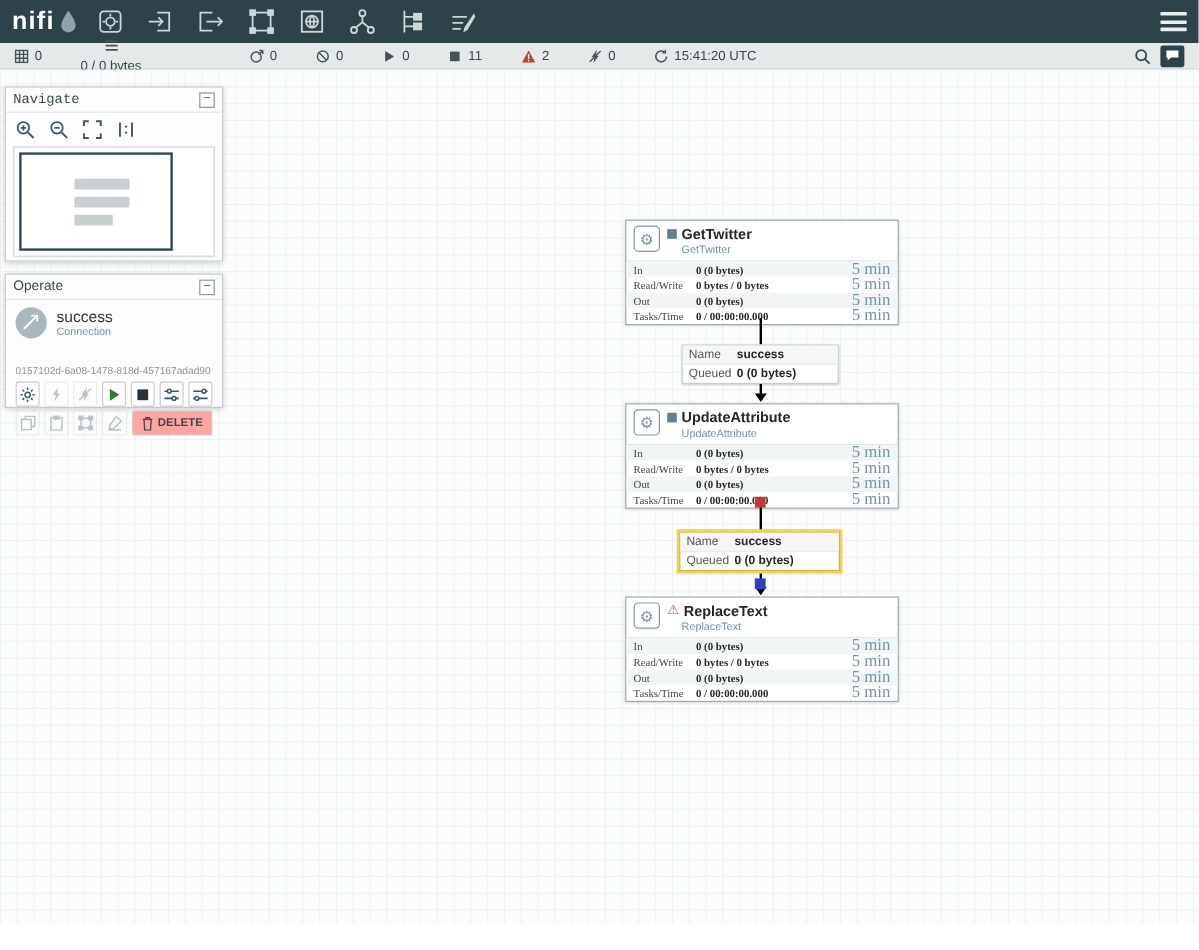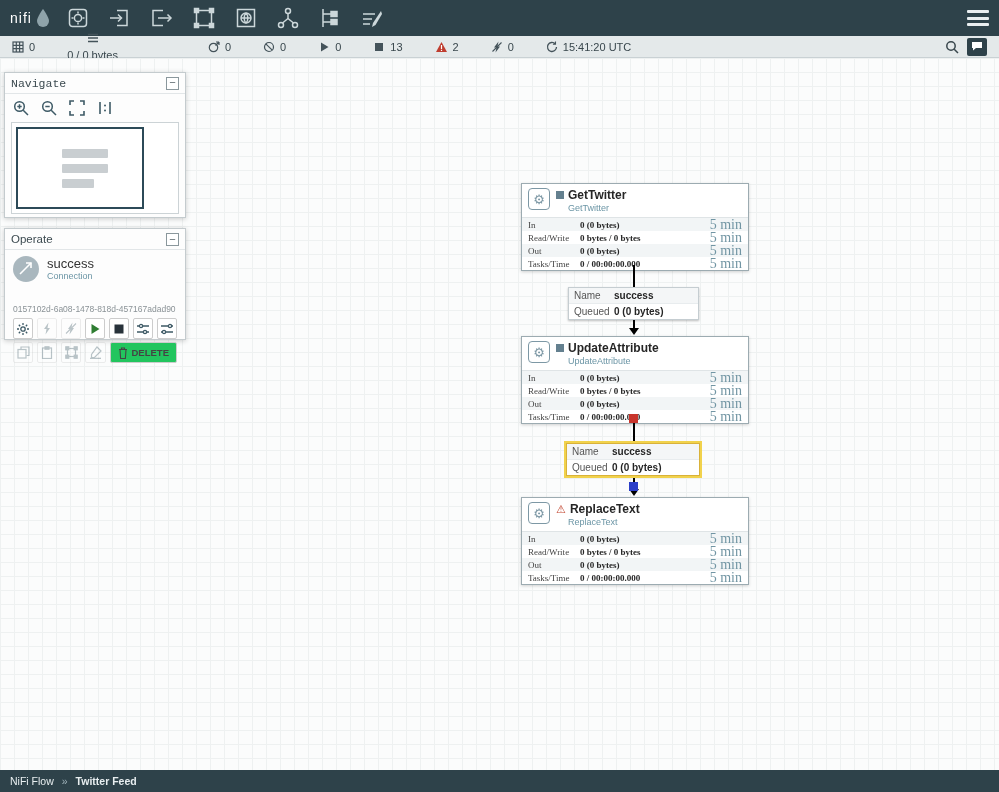--- a/index.html
+++ b/index.html
@@ -3,21 +3,21 @@
 <meta charset="utf-8">
 <style>
   * { margin:0; padding:0; box-sizing:border-box; }
   html,body { width:999px; height:792px; }
   body { font-family:"Liberation Sans", sans-serif; background:#fff; }
   .app { position:relative; width:999px; height:792px; overflow:hidden; background:#fff; }
 
   
   .topbar { position:absolute; top:0; left:0; width:100%; height:36px; background:#2e424a; display:flex; align-items:center; }
   .logo { display:flex; align-items:center; gap:3px; padding:0 14px 0 10px; }
-  .logo-text { color:#fff; font-size:14px; font-weight:normal; letter-spacing:1px; }
+  .logo-text { color:#fff; font-size:21px; font-weight:bold; letter-spacing:1px; }
   .tb-tools { display:flex; gap:16px; align-items:center; }
   .tb-icon { width:26px; height:26px; display:flex; align-items:center; justify-content:center; cursor:grab; }
   .menu-btn { position:absolute; right:10px; top:8px; width:22px; height:20px; display:flex; flex-direction:column; justify-content:space-between; padding:2px 0; cursor:pointer; }
   .menu-btn span { display:block; height:3px; background:#e9eef0; border-radius:1px; }
 
   
   .statusbar { position:absolute; top:36px; left:0; width:100%; height:22px; background:#e4e9ea; border-bottom:1px solid #c9d1d4; display:flex; align-items:center; padding:0 12px; font-size:11px; color:#39474d; }
   .sb-item { display:flex; align-items:center; gap:5px; margin-right:32px; }
   .sb-item.queue { margin-right:90px;flex-direction:column; }
   .sb-right { margin-left:auto; display:flex; align-items:center; gap:8px; }
@@ -41,21 +41,21 @@
 
   .operate { top:170px; height:112px; }
   .op-info { display:flex; gap:8px; padding:6px 8px 0; align-items:center; }
   .op-circle { width:26px; height:26px; border-radius:50%; background:#a9b7be; display:flex; align-items:center; justify-content:center; flex:0 0 auto; }
   .op-name { font-size:13px; color:#333; line-height:14px; }
   .op-type { font-size:9px; color:#6b95a5; }
   .op-id { font-size:8.5px; color:#8a9296; padding:2px 8px 3px; white-space:nowrap;margin-top:20px; }
   .op-buttons { display:flex; gap:4px; padding:1px 8px 2px; align-items:center; }
   .op-btn { width:24px; height:21px; border:1px solid #ccc; background:#fff; display:flex; align-items:center; justify-content:center; border-radius:2px; cursor:pointer; }
   .op-btn.disabled { opacity:.35; cursor:default; }
-  .delete-btn { height:21px; border:1px solid #ccc; background:#22c55e; display:flex; align-items:center; gap:4px; padding:0 7px; font-size:9.5px; font-weight:bold; color:#444; border-radius:2px; cursor:pointer; }
+  .delete-btn { height:21px; border:1px solid #ccc; background:#fca5a5; display:flex; align-items:center; gap:4px; padding:0 7px; font-size:9.5px; font-weight:bold; color:#444; border-radius:2px; cursor:pointer; }
 
   
   .proc { position:absolute; width:228px; background:#fff; border:1px solid #9cabb1; box-shadow:0 1px 3px rgba(0,0,0,.18); cursor:pointer; }
   .proc-header { display:flex; padding:4px 6px 2px; gap:6px; }
   .proc-icon { width:22px; height:22px; border:1px solid #7d98a5; border-radius:4px; color:#7d98a5; display:flex; align-items:center; justify-content:center; font-size:13px; flex:0 0 auto; }
   .proc-title-row { display:flex; align-items:center; gap:4px; }
   .state-square { width:8px; height:8px; background:#64808f; display:inline-block; flex:0 0 auto; }
   .state-warn { color:#c2452f; font-size:11px; line-height:10px; }
   .proc-title { font-size:12px; color:#262626; font-weight:bold; }
   .proc-subtitle { font-size:9px; color:#6b95a5; margin-left:12px; margin-top:1px; }
@@ -197,21 +197,21 @@
     <div class="sb-item">
       <svg width="12" height="12" viewBox="0 0 12 12">
           <path d="M3 1.5L10.5 6 3 10.5Z" fill="#44535a"></path>
         </svg>
       <span>0</span>
     </div>
     <div class="sb-item">
       <svg width="12" height="12" viewBox="0 0 12 12">
           <rect x="2" y="2" width="8" height="8" fill="#44535a"></rect>
         </svg>
-      <span>13</span>
+      <span>11</span>
     </div>
     <div class="sb-item">
       <svg width="13" height="12" viewBox="0 0 13 12">
           <path d="M6.5 1L12 11H1Z" fill="#bf3d2f"></path>
           <rect x="5.9" y="4" width="1.2" height="4" fill="#fff"></rect>
           <rect x="5.9" y="8.8" width="1.2" height="1.2" fill="#fff"></rect>
         </svg>
       <span>2</span>
     </div>
     <div class="sb-item">
@@ -510,19 +510,14 @@
         <div class="stat-row">
           <span class="stat-label">Tasks/Time</span>
           <span class="stat-value">0 / 00:00:00.000</span>
           <span class="stat-window">5 min</span>
         </div>
       </div>
     </div>
 
   </div>
 
-  <div class="breadcrumb">
-    <span class="crumb">NiFi Flow</span>
-    <span class="sep">»</span>
-    <span class="crumb leaf">Twitter Feed</span>
-  </div>
 
 </div>
 
 </body></html>

